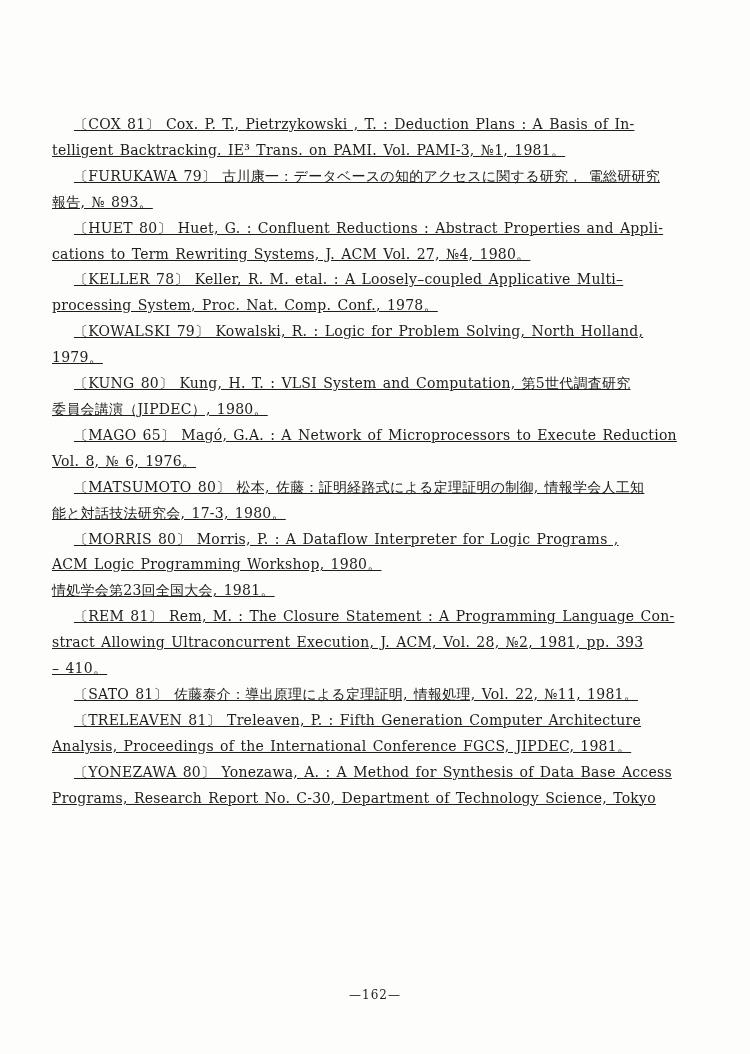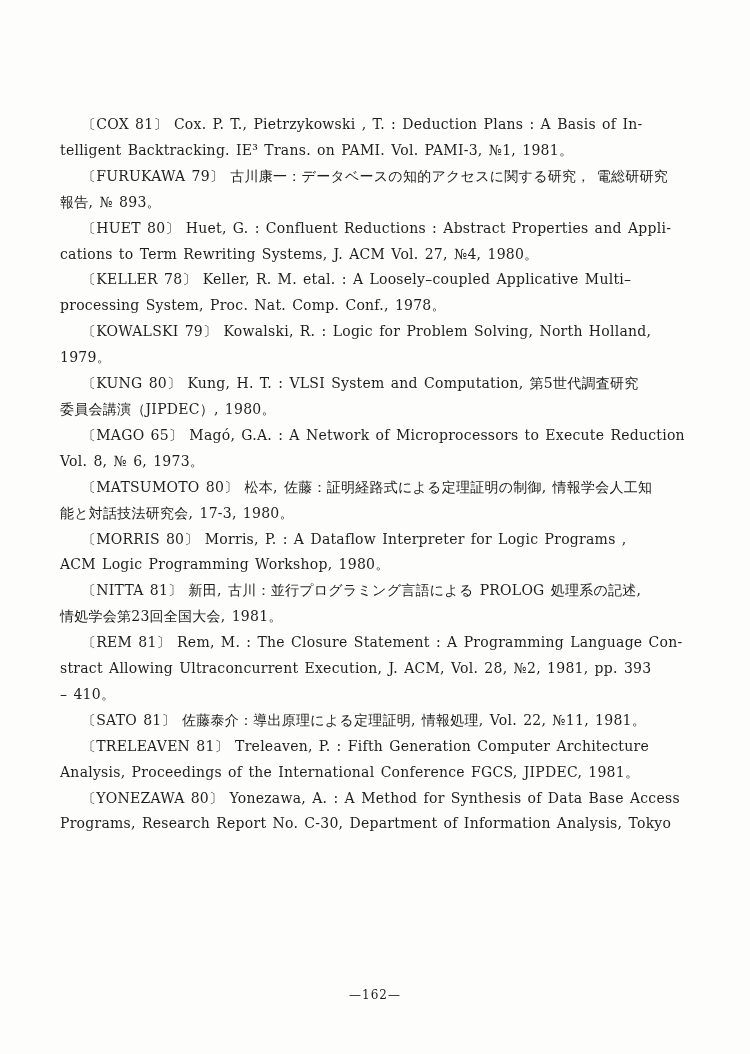--- a/index.html
+++ b/index.html
@@ -13,22 +13,23 @@
     height: 1054px;
     background: #fdfdfc;
     font-family: "DejaVu Serif", "Liberation Serif", serif;
     color: #1e1e1e;
     overflow: hidden;
     box-shadow: 0 0 4px rgba(0,0,0,0.15);
   }
   .refs {
     position: absolute;
     top: 112px;
-    left: 60px;
+    left: 52px;
     width: 648px;
+    text-decoration: underline;
   }
   .ref { margin: 0; padding: 0; }
   .line {
     white-space: nowrap;
     font-size: 14px;
     line-height: 25.9px;
     letter-spacing: 0.25px;
     word-spacing: 1.5px;
   }
   .line.first { padding-left: 22px; }
@@ -75,35 +76,34 @@
       <div class="line">1979。</div>
     </section>
 
     <section class="ref">
       <div class="line first">〔KUNG 80〕 Kung, H. T. : VLSI System and Computation, 第5世代調査研究</div>
       <div class="line">委員会講演（JIPDEC）, 1980。</div>
     </section>
 
     <section class="ref">
       <div class="line first">〔MAGO 65〕 Magó, G.A. : A Network of Microprocessors to Execute Reduction</div>
-      <div class="line">Vol. 8, № 6, 1973。</div>
+      <div class="line">Vol. 8, № 6, 1976。</div>
     </section>
 
     <section class="ref">
       <div class="line first">〔MATSUMOTO 80〕 松本, 佐藤：証明経路式による定理証明の制御, 情報学会人工知</div>
       <div class="line">能と対話技法研究会, 17-3, 1980。</div>
     </section>
 
     <section class="ref">
       <div class="line first">〔MORRIS 80〕 Morris, P. : A Dataflow Interpreter for Logic Programs ,</div>
       <div class="line">ACM Logic Programming Workshop, 1980。</div>
     </section>
 
     <section class="ref">
-      <div class="line first">〔NITTA 81〕 新田, 古川：並行プログラミング言語による PROLOG 処理系の記述,</div>
       <div class="line">情処学会第23回全国大会,  1981。</div>
     </section>
 
     <section class="ref">
       <div class="line first">〔REM 81〕 Rem, M. : The Closure Statement : A Programming Language Con-</div>
       <div class="line">stract Allowing Ultraconcurrent Execution, J. ACM, Vol. 28, №2, 1981, pp. 393</div>
       <div class="line">– 410。</div>
     </section>
 
     <section class="ref">
@@ -111,21 +111,21 @@
     </section>
 
 
     <section class="ref">
       <div class="line first">〔TRELEAVEN 81〕 Treleaven, P. : Fifth Generation Computer Architecture</div>
       <div class="line">Analysis, Proceedings of the International Conference FGCS, JIPDEC, 1981。</div>
     </section>
 
     <section class="ref">
       <div class="line first">〔YONEZAWA 80〕 Yonezawa, A. : A Method for Synthesis of Data Base Access</div>
-      <div class="line">Programs, Research Report No. C-30, Department of Information Analysis, Tokyo</div>
+      <div class="line">Programs, Research Report No. C-30, Department of Technology Science, Tokyo</div>
     </section>
 
   </main>
 
   <footer class="footer">
     <span>—162—</span>
   </footer>
 </div>
 
 </body></html>

